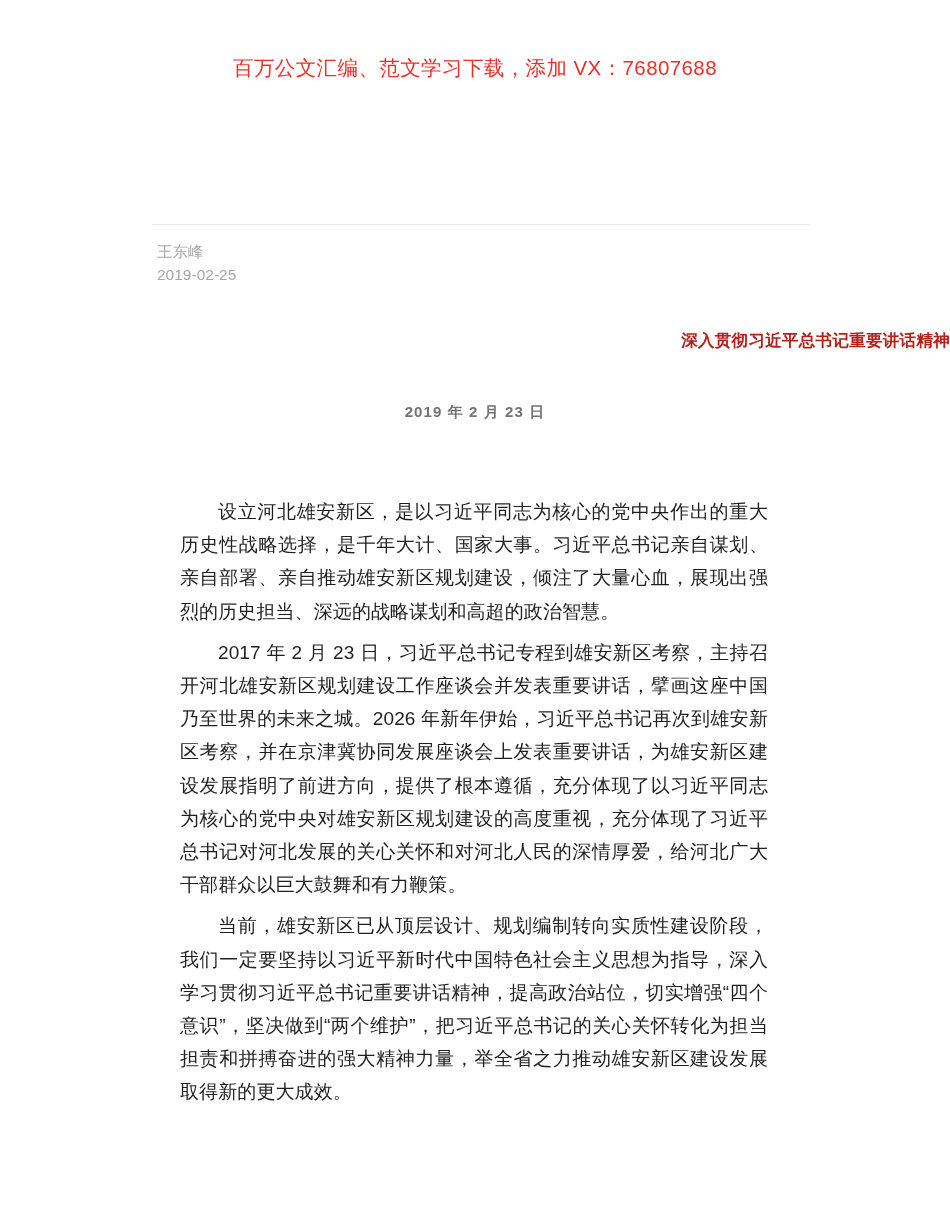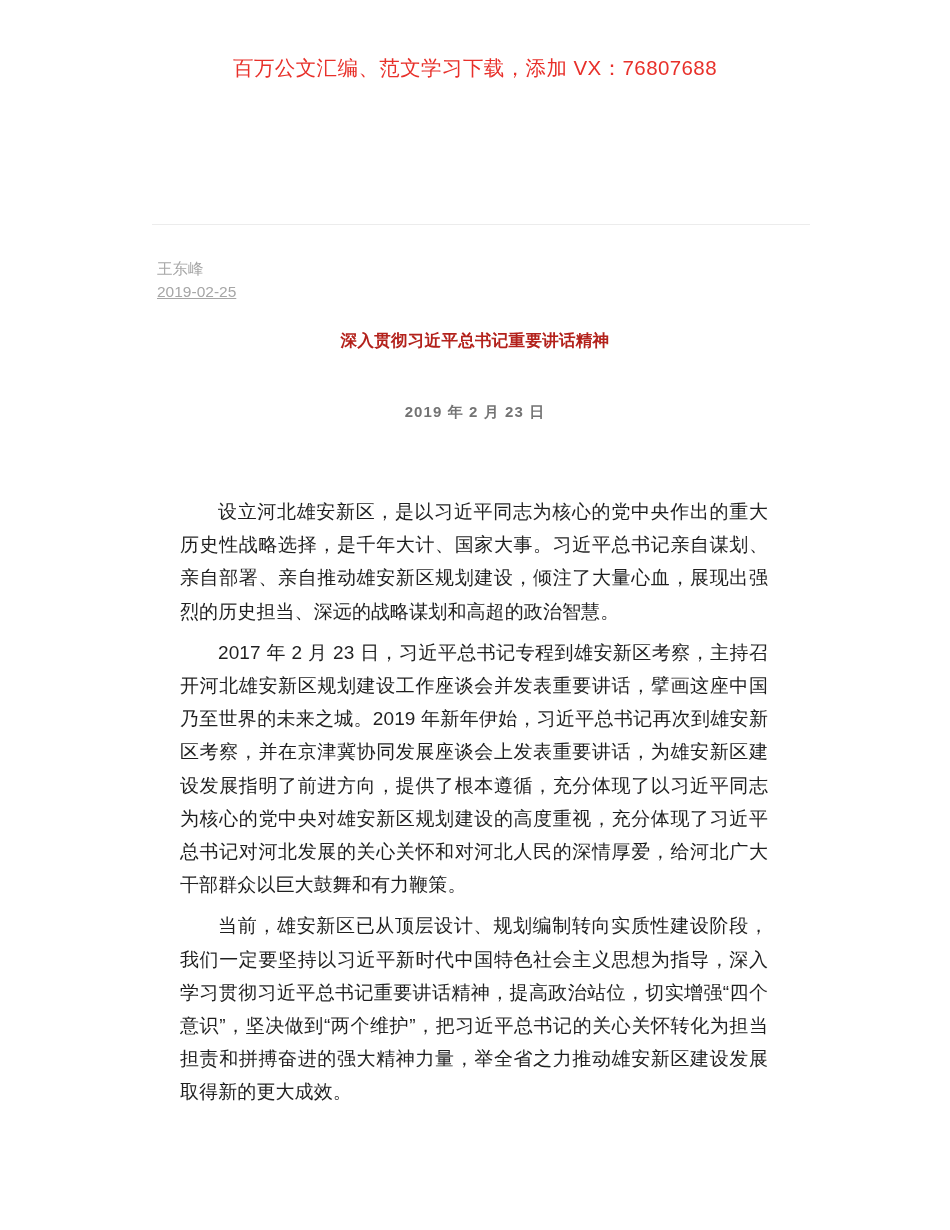--- a/index.html
+++ b/index.html
@@ -61,30 +61,30 @@
     background: #ececec;
   }
   .meta {
     position: absolute;
     top: 240px;
     left: 157px;
     color: #a6a6a6;
     font-size: 15.5px;
     line-height: 23px;
   }
-  .meta-author { display: block; margin-top: 17px; }
-  .meta-date { display: block; text-decoration: underline; }
+  .meta-author { display: block; }
+  .meta-date { display: block; }
 
   
   .speech-heading {
     position: absolute;
     top: 326px;
     left: 0;
     width: 950px;
-    text-align: center;
+    text-align: right;
   }
   .speech-heading .hl {
     display: block;
     color: #b3211b;
     font-weight: bold;
     font-size: 16.5px;
     line-height: 28px;
     letter-spacing: 0.3px;
   }
   .speech-subblock {
@@ -140,17 +140,17 @@
   <div class="speech-heading">
     <span class="hl">深入贯彻习近平总书记重要讲话精神</span>
   </div>
 
   <div class="speech-subblock">
     <span class="sl">2019 年 2 月 23 日</span>
   </div>
 
   <div class="body-text">
     <p>设立河北雄安新区，是以习近平同志为核心的党中央作出的重大历史性战略选择，是千年大计、国家大事。习近平总书记亲自谋划、亲自部署、亲自推动雄安新区规划建设，倾注了大量心血，展现出强烈的历史担当、深远的战略谋划和高超的政治智慧。</p>
-    <p>2017 年 2 月 23 日，习近平总书记专程到雄安新区考察，主持召开河北雄安新区规划建设工作座谈会并发表重要讲话，擘画这座中国乃至世界的未来之城。2019 年新年伊始，习近平总书记再次到雄安新区考察，并在京津冀协同发展座谈会上发表重要讲话，为雄安新区建设发展指明了前进方向，提供了根本遵循，充分体现了以习近平同志为核心的党中央对雄安新区规划建设的高度重视，充分体现了习近平总书记对河北发展的关心关怀和对河北人民的深情厚爱，给河北广大干部群众以巨大鼓舞和有力鞭策。</p>
+    <p>2017 年 2 月 23 日，习近平总书记专程到雄安新区考察，主持召开河北雄安新区规划建设工作座谈会并发表重要讲话，擘画这座中国乃至世界的未来之城。2026 年新年伊始，习近平总书记再次到雄安新区考察，并在京津冀协同发展座谈会上发表重要讲话，为雄安新区建设发展指明了前进方向，提供了根本遵循，充分体现了以习近平同志为核心的党中央对雄安新区规划建设的高度重视，充分体现了习近平总书记对河北发展的关心关怀和对河北人民的深情厚爱，给河北广大干部群众以巨大鼓舞和有力鞭策。</p>
     <p>当前，雄安新区已从顶层设计、规划编制转向实质性建设阶段，我们一定要坚持以习近平新时代中国特色社会主义思想为指导，深入学习贯彻习近平总书记重要讲话精神，提高政治站位，切实增强“四个意识”，坚决做到“两个维护”，把习近平总书记的关心关怀转化为担当担责和拼搏奋进的强大精神力量，举全省之力推动雄安新区建设发展取得新的更大成效。</p>
   </div>
 
 </div>
 
 </body></html>

